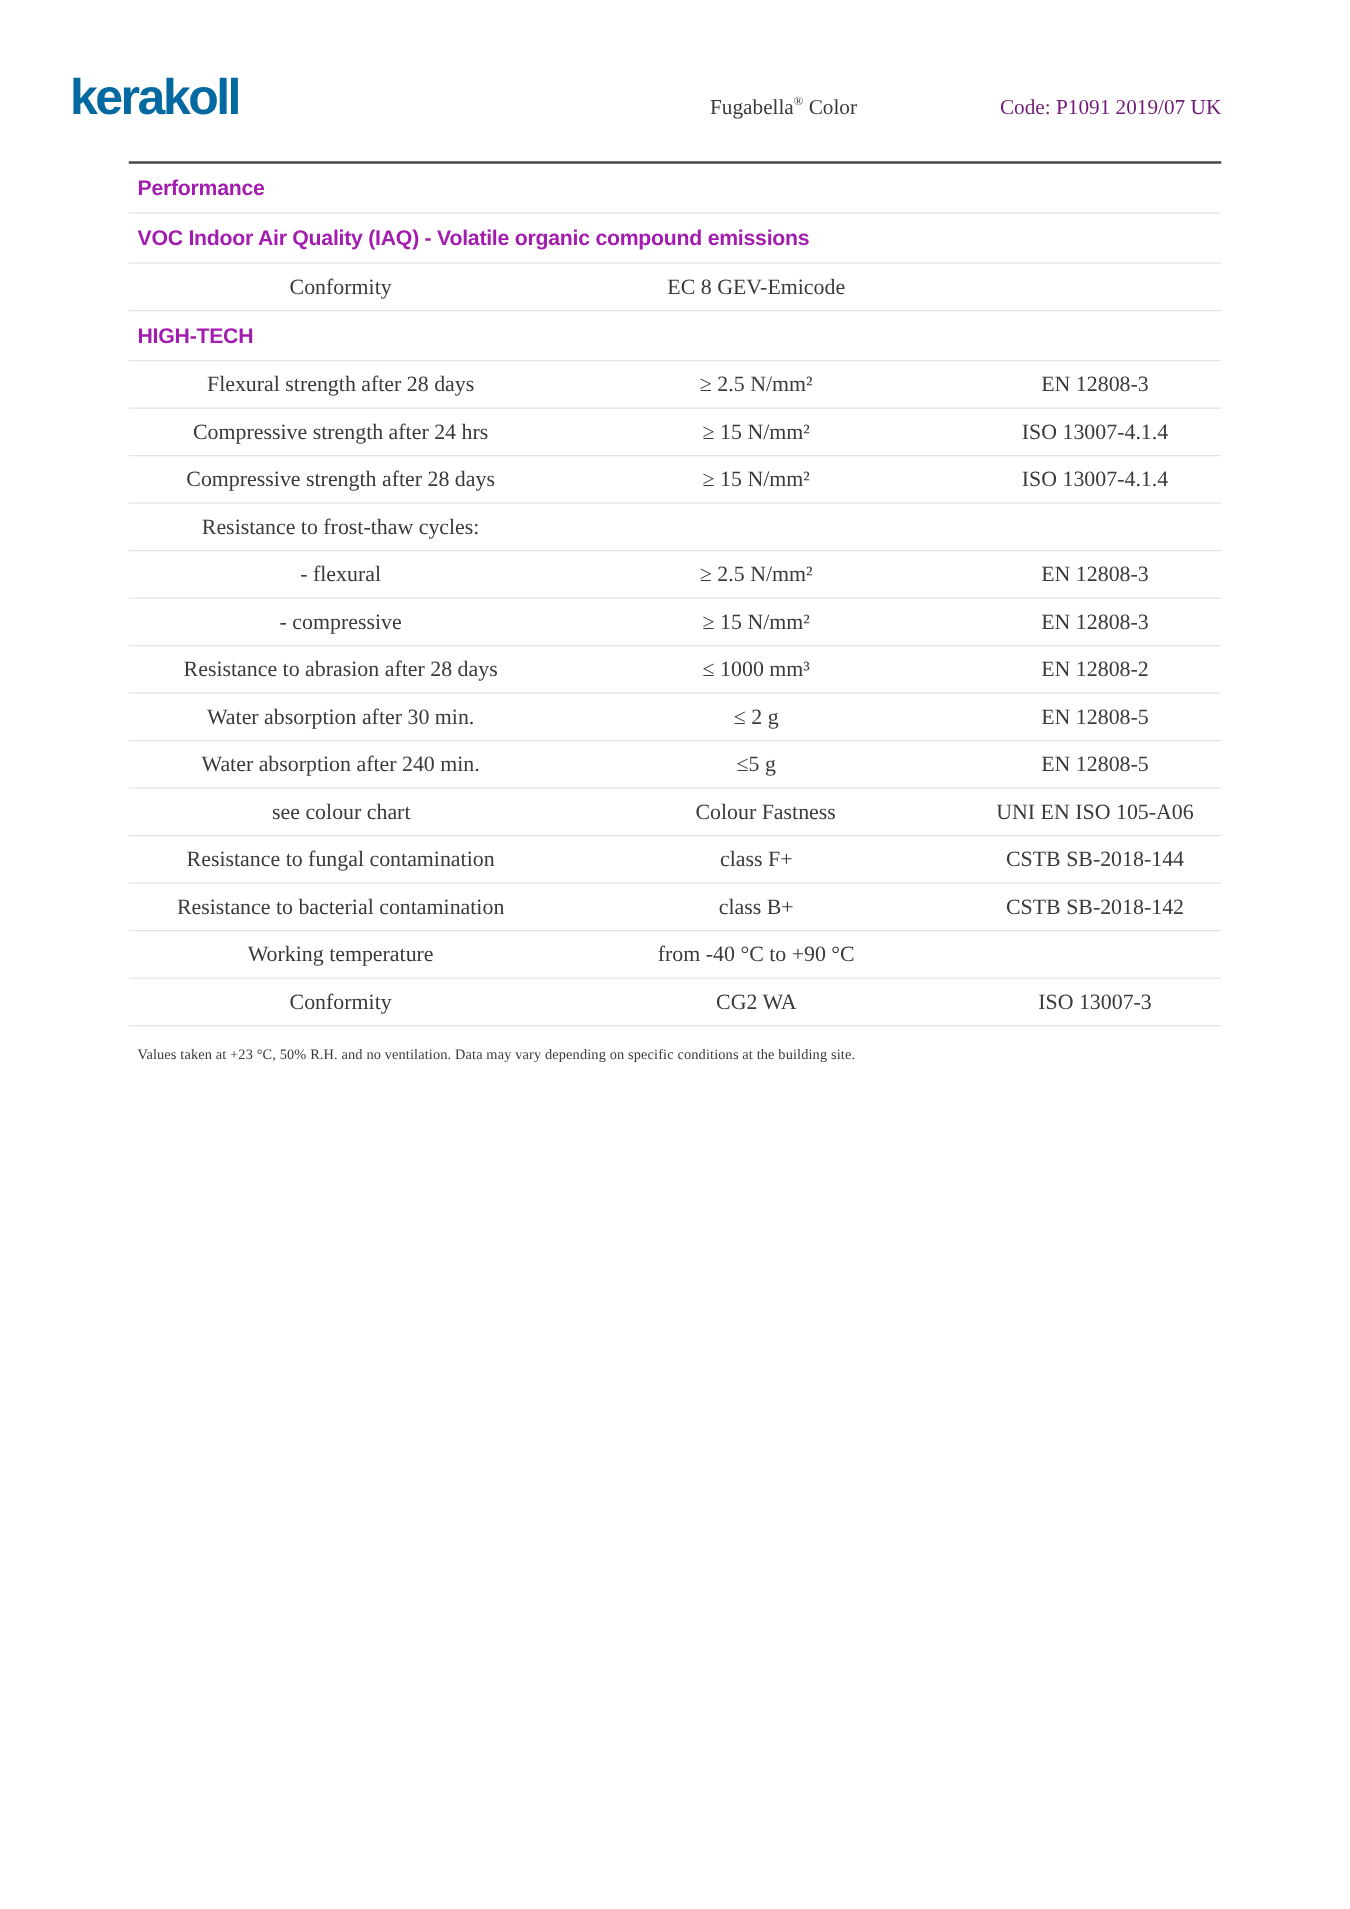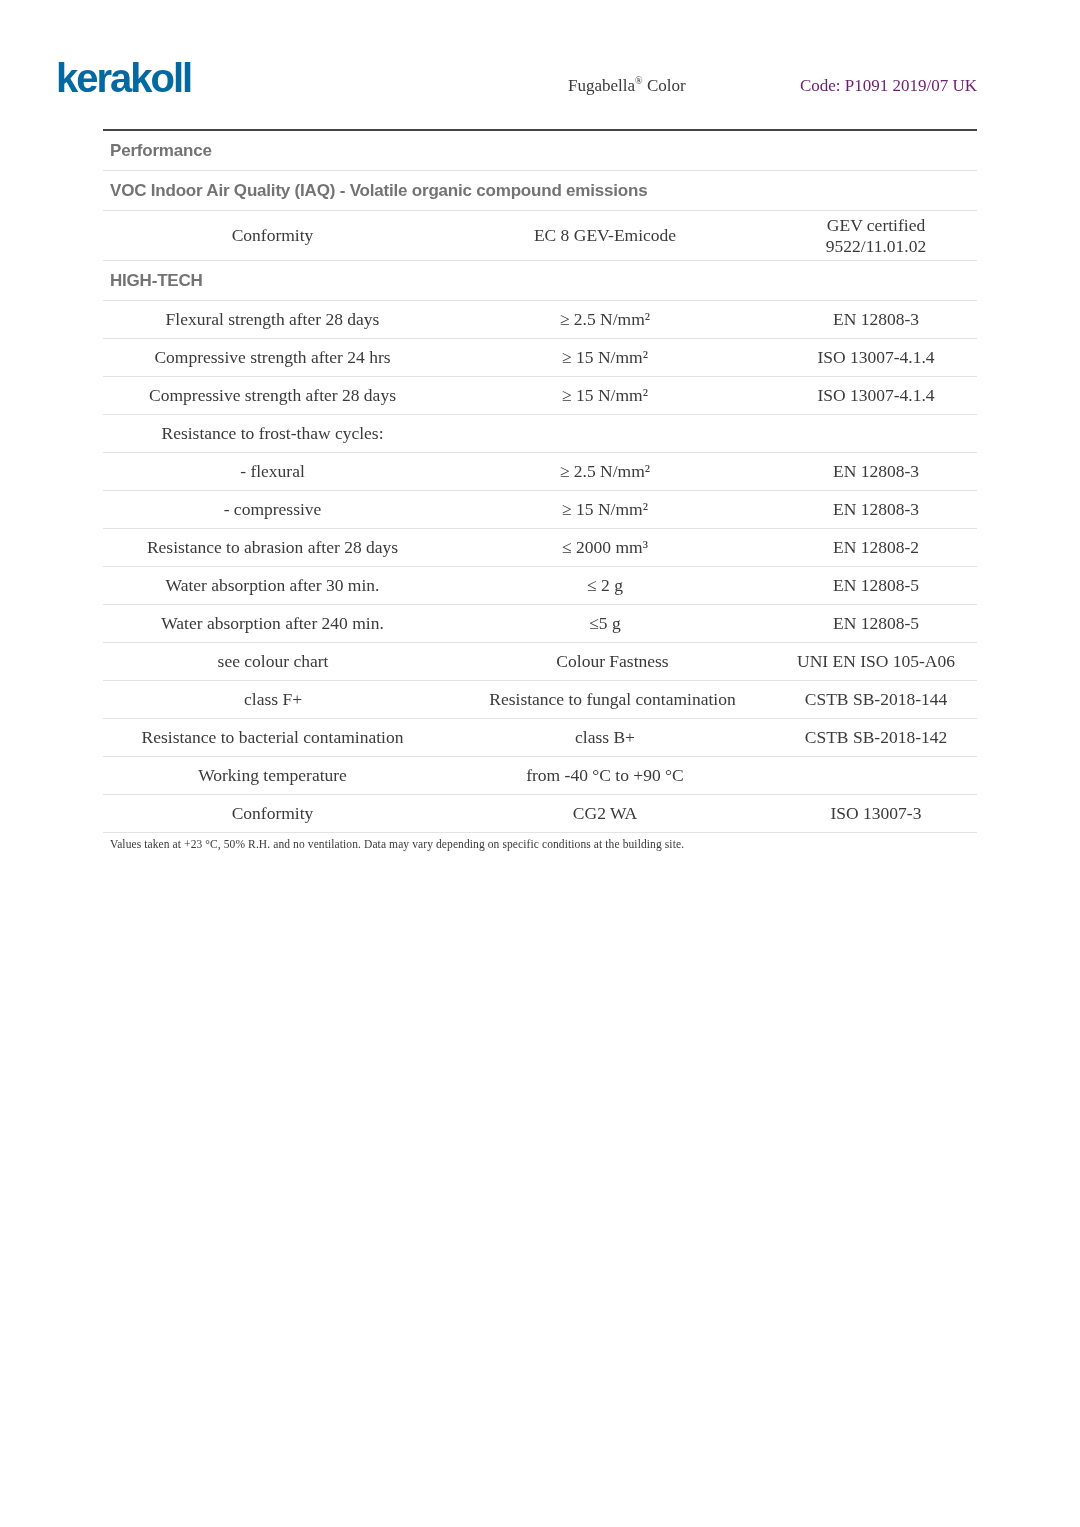--- a/index.html
+++ b/index.html
@@ -62,21 +62,21 @@
     border-bottom: 1px solid #e3e3e3;
     min-height: 38px;
     padding: 4px 0;
   }
   .row.section {
     min-height: 40px;
     font-family: "Liberation Sans", sans-serif;
     font-weight: bold;
     font-size: 17px;
     letter-spacing: -0.2px;
-    color: #737373;
+    color: #a21caf;
   }
   .row.data {
     font-size: 17.5px;
     color: #3a3a3a;
     text-align: center;
   }
   .cell { display: block; box-sizing: border-box; }
   .c1 { width: 332px; padding-left: 7px; }
   .c2 { width: 340px; }
   .c3 { flex: 1; white-space: pre-line; line-height: 1.18; }
@@ -107,22 +107,20 @@
   <div class="perf-table" id="perf-table">
       <div class="row section">
         <span class="cell section-label">Performance</span>
       </div>
       <div class="row section">
         <span class="cell section-label">VOC Indoor Air Quality (IAQ) - Volatile organic compound emissions</span>
       </div>
       <div class="row data">
         <span class="cell c1">Conformity</span>
         <span class="cell c2">EC 8 GEV-Emicode</span>
-        <span class="cell c3">GEV certified
-9522/11.01.02</span>
       </div>
       <div class="row section">
         <span class="cell section-label">HIGH-TECH</span>
       </div>
       <div class="row data">
         <span class="cell c1">Flexural strength after 28 days</span>
         <span class="cell c2">≥ 2.5 N/mm²</span>
         <span class="cell c3">EN 12808-3</span>
       </div>
       <div class="row data">
@@ -145,41 +143,41 @@
         <span class="cell c2">≥ 2.5 N/mm²</span>
         <span class="cell c3">EN 12808-3</span>
       </div>
       <div class="row data">
         <span class="cell c1">- compressive</span>
         <span class="cell c2">≥ 15 N/mm²</span>
         <span class="cell c3">EN 12808-3</span>
       </div>
       <div class="row data">
         <span class="cell c1">Resistance to abrasion after 28 days</span>
-        <span class="cell c2">≤ 2000 mm³</span>
+        <span class="cell c2">≤ 1000 mm³</span>
         <span class="cell c3">EN 12808-2</span>
       </div>
       <div class="row data">
         <span class="cell c1">Water absorption after 30 min.</span>
         <span class="cell c2">≤ 2 g</span>
         <span class="cell c3">EN 12808-5</span>
       </div>
       <div class="row data">
         <span class="cell c1">Water absorption after 240 min.</span>
         <span class="cell c2">≤5 g</span>
         <span class="cell c3">EN 12808-5</span>
       </div>
       <div class="row data">
         <span class="cell c2">see colour chart</span>
         <span class="cell c1">Colour Fastness</span>
         <span class="cell c3">UNI EN ISO 105-A06</span>
       </div>
       <div class="row data">
+        <span class="cell c1">Resistance to fungal contamination</span>
         <span class="cell c2">class F+</span>
-        <span class="cell c1">Resistance to fungal contamination</span>
         <span class="cell c3">CSTB SB-2018-144</span>
       </div>
       <div class="row data">
         <span class="cell c1">Resistance to bacterial contamination</span>
         <span class="cell c2">class B+</span>
         <span class="cell c3">CSTB SB-2018-142</span>
       </div>
       <div class="row data">
         <span class="cell c1">Working temperature</span>
         <span class="cell c2">from -40 °C to +90 °C</span>

